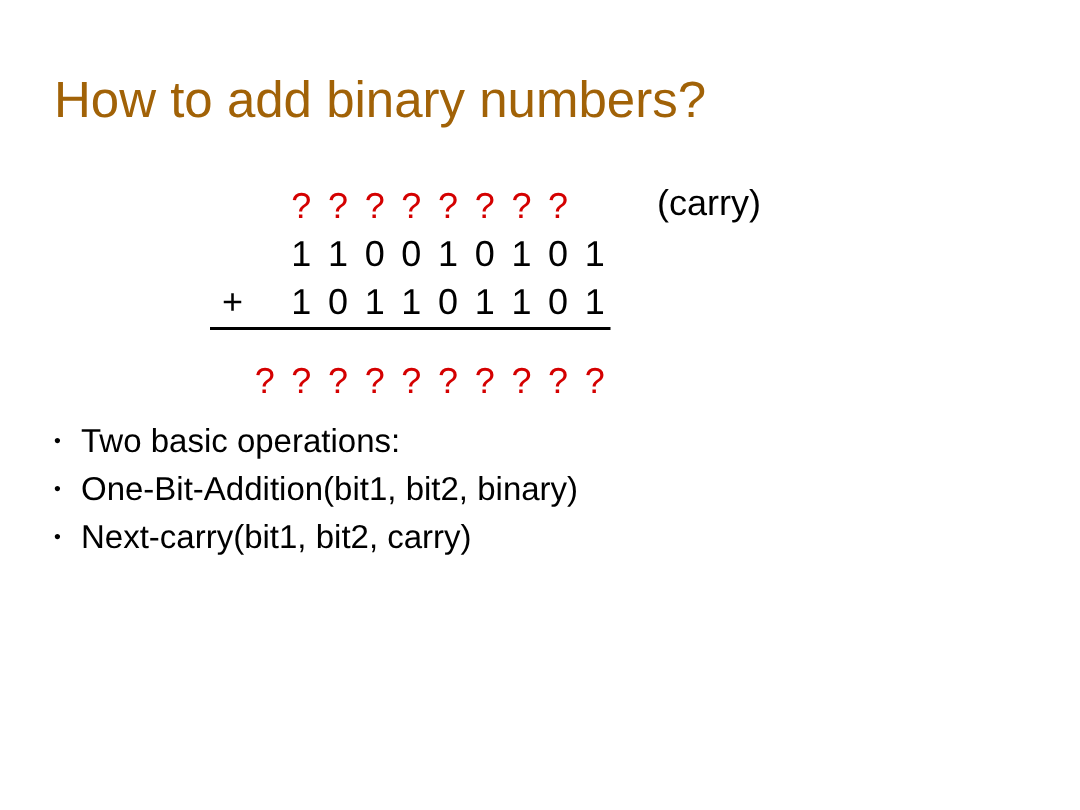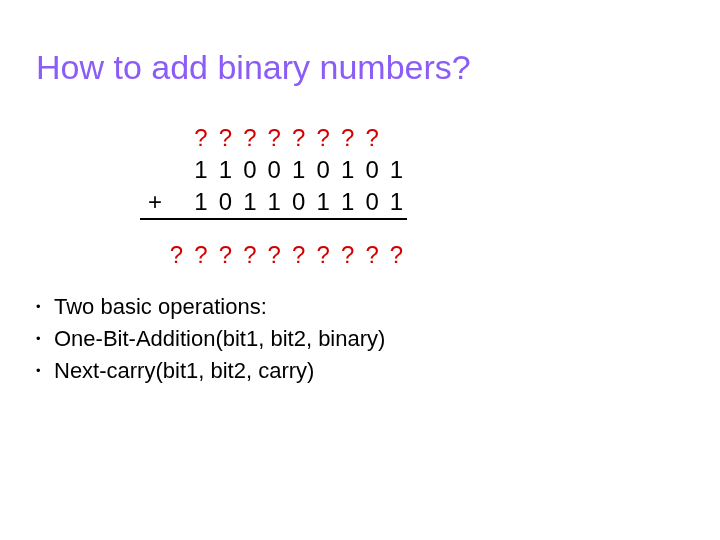--- a/index.html
+++ b/index.html
@@ -17,21 +17,21 @@
     width: 720px;
     height: 540px;
     box-sizing: border-box;
   }
   .title {
     position: absolute;
     left: 36px;
     top: 48px;
     font-size: 34px;
     font-weight: 400;
-    color: #8b5cf6; 
+    color: #a16207; 
     letter-spacing: 0px;
   }
   .addition-block {
     position: absolute;
     left: 140px;
     top: 122px;
     font-family: Arial, Helvetica, sans-serif;
   }
   .addition-row {
     height: 32px;
@@ -68,21 +68,21 @@
   .carry-label {
     position: absolute;
     left: 438px;
     top: 122px;
     font-size: 24px;
     color: #000;
   }
   .bullets {
     position: absolute;
     left: 36px;
-    top: 293px;
+    top: 280px;
     font-size: 22px;
     color: #000;
   }
   .bullet-item {
     margin-bottom: 4px;
     line-height: 28px;
   }
   .bullet-dot {
     display: inline-block;
     width: 18px;
@@ -151,20 +151,21 @@
       <span class="cell red">?</span>
       <span class="cell red">?</span>
       <span class="cell red">?</span>
       <span class="cell red">?</span>
       <span class="cell red">?</span>
       <span class="cell red">?</span>
     </div>
 
   </div>
 
+  <div class="carry-label">(carry)</div>
 
   <div class="bullets">
     <div class="bullet-item">
       <span class="bullet-dot">•</span><span>Two basic operations:</span>
     </div>
     <div class="bullet-item">
       <span class="bullet-dot">•</span><span>One-Bit-Addition(bit1, bit2, binary)</span>
     </div>
     <div class="bullet-item">
       <span class="bullet-dot">•</span><span>Next-carry(bit1, bit2, carry)</span>

